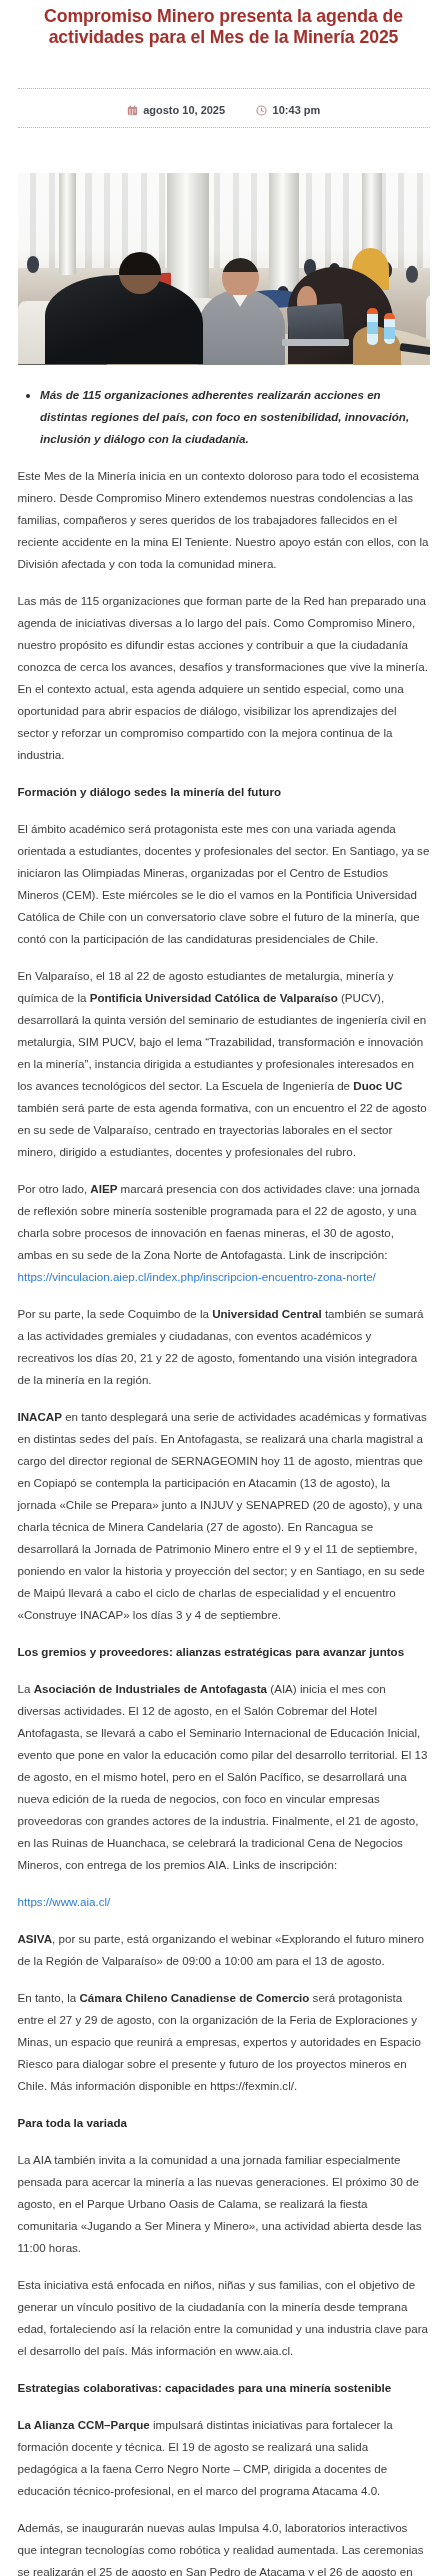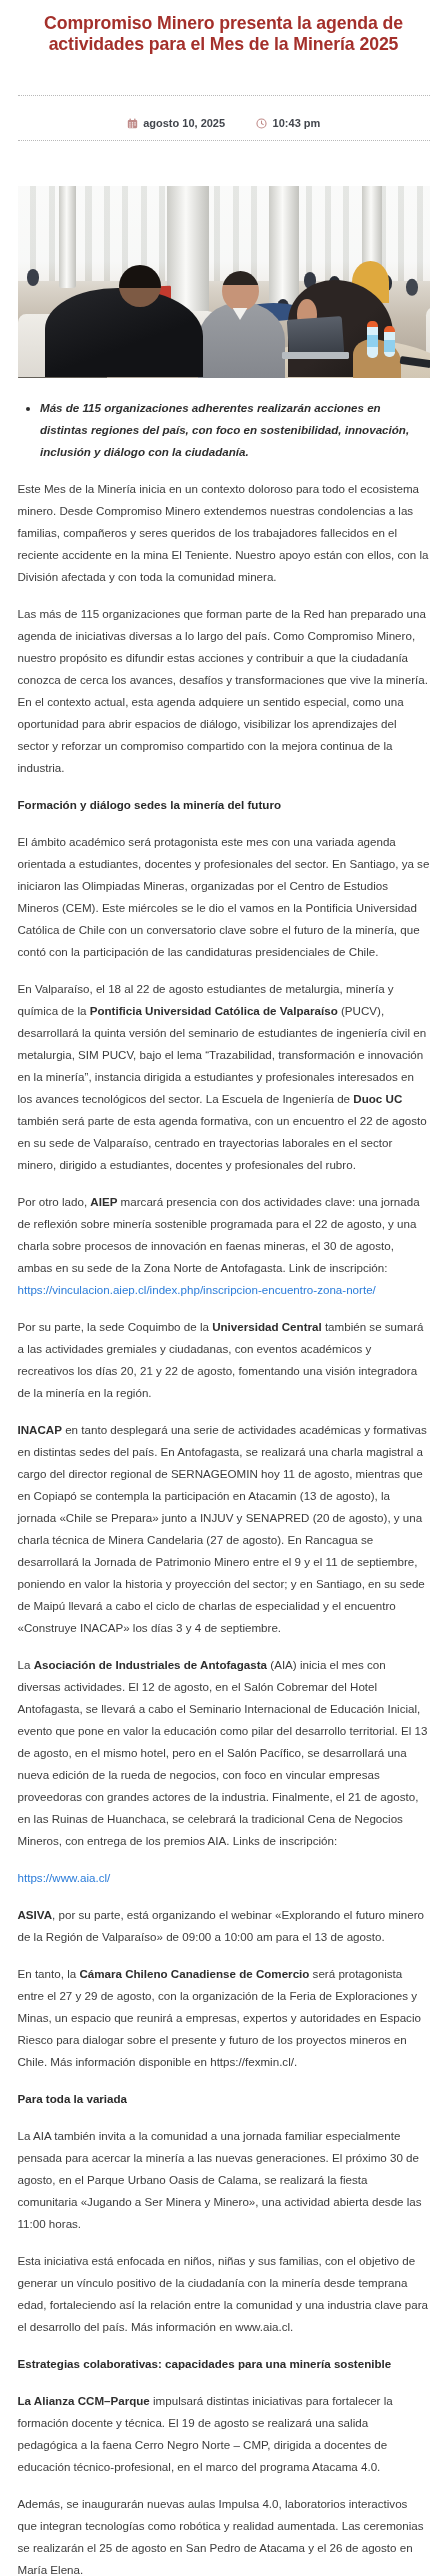--- a/index.html
+++ b/index.html
@@ -9,28 +9,28 @@
   *{box-sizing:border-box;}
   html,body{margin:0;padding:0;}
   body{
     width:447px; min-height:2576px; background:var(--bg);
     font-family:"Liberation Sans","DejaVu Sans",sans-serif;
     color:var(--text);
   }
   .container{width:412px;margin:0 auto;}
   
   .title{
-    margin:13px 0 0; text-align:center; color:var(--title);
+    margin:6px 0 0; text-align:center; color:var(--title);
     font-size:17.7px; line-height:21px; font-weight:700; letter-spacing:-0.1px;
   }
   .divider{border-top:0.7px dotted var(--divider);height:0;}
   .divider.first{margin-top:40px;}
   .divider.second{margin-top:6.8px;}
   .meta-row{
-    margin-top:17px; height:20.4px; display:flex; align-items:center;
+    margin-top:11px; height:20.4px; display:flex; align-items:center;
     justify-content:center; gap:31px;
     font-size:11px; font-weight:700; color:var(--meta);
   }
   .meta-item{display:flex;align-items:center;gap:5.5px;}
   .meta-item svg{display:block;color:var(--icon);}
   
   .photo{
     position:relative; width:412px; height:192px; margin:45px 0 0 0;
     overflow:hidden; border-radius:0.7px;
     background:linear-gradient(180deg,#f2f3f1 0px,#edeeec 75px,#d9d3c9 102px,#c6bdb0 133px,#a99f92 192px);
@@ -203,20 +203,21 @@
         <li><span class="b">Más de 115 organizaciones adherentes realizarán acciones en distintas regiones del país, con foco en sostenibilidad, innovación, inclusión y diálogo con la ciudadanía.</span></li>
       </ul>
       <p class="article-paragraph block"><span>Este Mes de la Minería inicia en un contexto doloroso para todo el ecosistema minero. Desde Compromiso Minero extendemos nuestras condolencias a las familias, compañeros y seres queridos de los trabajadores fallecidos en el reciente accidente en la mina El Teniente. Nuestro apoyo están con ellos, con la División afectada y con toda la comunidad minera.</span></p>
       <p class="article-paragraph block"><span>Las más de 115 organizaciones que forman parte de la Red han preparado una agenda de iniciativas diversas a lo largo del país. Como Compromiso Minero, nuestro propósito es difundir estas acciones y contribuir a que la ciudadanía conozca de cerca los avances, desafíos y transformaciones que vive la minería. En el contexto actual, esta agenda adquiere un sentido especial, como una oportunidad para abrir espacios de diálogo, visibilizar los aprendizajes del sector y reforzar un compromiso compartido con la mejora continua de la industria.</span></p>
       <h2 class="section-heading block">Formación y diálogo sedes la minería del futuro</h2>
       <p class="article-paragraph block"><span>El ámbito académico será protagonista este mes con una variada agenda orientada a estudiantes, docentes y profesionales del sector. En Santiago, ya se iniciaron las Olimpiadas Mineras, organizadas por el Centro de Estudios Mineros (CEM).  Este miércoles se le dio el vamos en la Pontificia Universidad Católica de Chile con un conversatorio clave sobre el futuro de la minería, que contó con la participación de las candidaturas presidenciales de Chile.</span></p>
       <p class="article-paragraph block"><span>En Valparaíso, el 18 al 22 de agosto estudiantes de metalurgia, minería y química de la </span><span class="b">Pontificia Universidad Católica de Valparaíso</span><span> (PUCV), desarrollará la quinta versión del seminario de estudiantes de ingeniería civil en metalurgia, SIM PUCV, bajo el lema “Trazabilidad, transformación e innovación en la minería”, instancia dirigida a estudiantes y profesionales interesados en los avances tecnológicos del sector. La Escuela de Ingeniería de </span><span class="b">Duoc UC</span><span> también será parte de esta agenda formativa, con un encuentro el 22 de agosto en su sede de Valparaíso, centrado en trayectorias laborales en el sector minero, dirigido a estudiantes, docentes y profesionales del rubro.</span></p>
       <p class="article-paragraph block"><span>Por otro lado, </span><span class="b">AIEP</span><span> marcará presencia con dos actividades clave: una jornada de reflexión sobre minería sostenible programada para el 22 de agosto, y una charla sobre procesos de innovación en faenas mineras, el 30 de agosto, ambas en su sede de la Zona Norte de Antofagasta. Link de inscripción: </span><a class="link" href="#">https://vinculacion.aiep.cl/index.php/inscripcion-encuentro-zona-norte/</a></p>
       <p class="article-paragraph block"><span>Por su parte, la sede Coquimbo de la </span><span class="b">Universidad Central</span><span> también se sumará a las actividades gremiales y ciudadanas, con eventos académicos y recreativos los días 20, 21 y 22 de agosto, fomentando una visión integradora de la minería en la región.</span></p>
       <p class="article-paragraph block"><span class="b">INACAP</span><span> en tanto desplegará una serie de actividades académicas y formativas en distintas sedes del país. En Antofagasta, se realizará una charla magistral a cargo del director regional de SERNAGEOMIN hoy 11 de agosto, mientras que en Copiapó se contempla la participación en Atacamin (13 de agosto), la jornada «Chile se Prepara» junto a INJUV y SENAPRED (20 de agosto), y una charla técnica de Minera Candelaria (27 de agosto). En Rancagua se desarrollará la Jornada de Patrimonio Minero entre el 9 y el 11 de septiembre, poniendo en valor la historia y proyección del sector; y en Santiago, en su sede de Maipú llevará a cabo el ciclo de charlas de especialidad y el encuentro «Construye INACAP» los días 3 y 4 de septiembre.</span></p>
+      <h2 class="section-heading block">Los gremios y proveedores: alianzas estratégicas para avanzar juntos</h2>
       <p class="article-paragraph block"><span>La </span><span class="b">Asociación de Industriales de Antofagasta</span><span> (AIA) inicia el mes con diversas actividades. El 12 de agosto, en el Salón Cobremar del Hotel Antofagasta, se llevará a cabo el Seminario Internacional de Educación Inicial, evento que pone en valor la educación como pilar del desarrollo territorial.  El 13 de agosto, en el mismo hotel, pero en el Salón Pacífico, se desarrollará una nueva edición de la rueda de negocios, con foco en vincular empresas proveedoras con grandes actores de la industria. Finalmente, el 21 de agosto, en las Ruinas de Huanchaca, se celebrará la tradicional Cena de Negocios Mineros, con entrega de los premios AIA. Links de inscripción:</span></p>
       <p class="article-paragraph block"><a class="link" href="#">https://www.aia.cl/</a></p>
       <p class="article-paragraph block"><span class="b">ASIVA</span><span>, por su parte, está organizando el webinar «Explorando el futuro minero de la Región de Valparaíso» de 09:00 a 10:00 am para el 13 de agosto.</span></p>
       <p class="article-paragraph block"><span>En tanto, la </span><span class="b">Cámara Chileno Canadiense de Comercio</span><span> será protagonista entre el 27 y 29 de agosto, con la organización de la Feria de Exploraciones y Minas, un espacio que reunirá a empresas, expertos y autoridades en Espacio Riesco para dialogar sobre el presente y futuro de los proyectos mineros en Chile. Más información disponible en https://fexmin.cl/.</span></p>
       <h2 class="section-heading block">Para toda la variada</h2>
       <p class="article-paragraph block"><span>La AIA también invita a la comunidad a una jornada familiar especialmente pensada para acercar la minería a las nuevas generaciones. El próximo 30 de agosto, en el Parque Urbano Oasis de Calama, se realizará la fiesta comunitaria «Jugando a Ser Minera y Minero», una actividad abierta desde las 11:00 horas.</span></p>
       <p class="article-paragraph block"><span>Esta iniciativa está enfocada en niños, niñas y sus familias, con el objetivo de generar un vínculo positivo de la ciudadanía con la minería desde temprana edad, fortaleciendo así la relación entre la comunidad y una industria clave para el desarrollo del país. Más información en www.aia.cl.</span></p>
       <h2 class="section-heading block">Estrategias colaborativas: capacidades para una minería sostenible</h2>
       <p class="article-paragraph block"><span class="b">La Alianza CCM–Parque</span><span> impulsará distintas iniciativas para fortalecer la formación docente y técnica. El 19 de agosto se realizará una salida pedagógica a la faena Cerro Negro Norte – CMP, dirigida a docentes de educación técnico-profesional, en el marco del programa Atacama 4.0.</span></p>
       <p class="article-paragraph block"><span>Además, se inaugurarán nuevas aulas Impulsa 4.0, laboratorios interactivos que integran tecnologías como robótica y realidad aumentada. Las ceremonias se realizarán el 25 de agosto en San Pedro de Atacama y el 26 de agosto en María Elena.</span></p>

